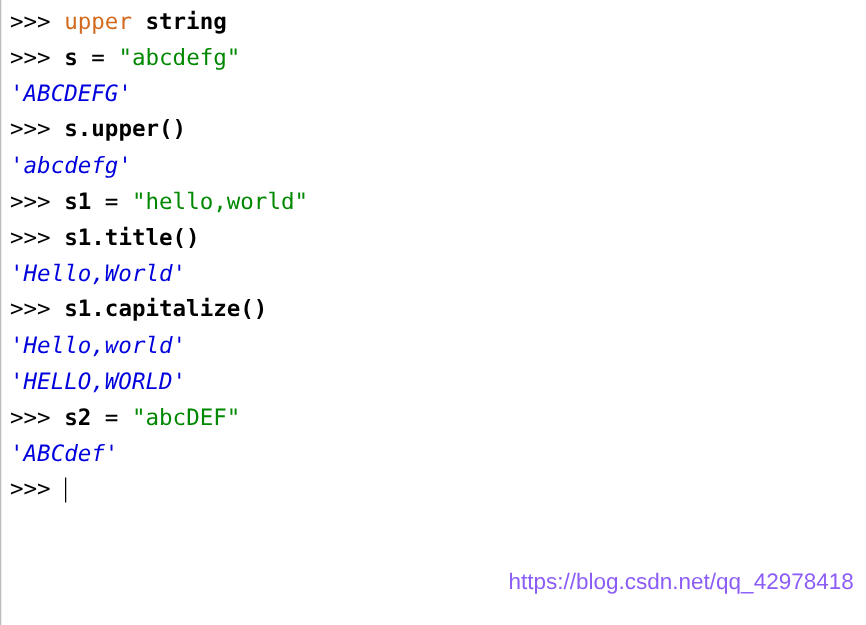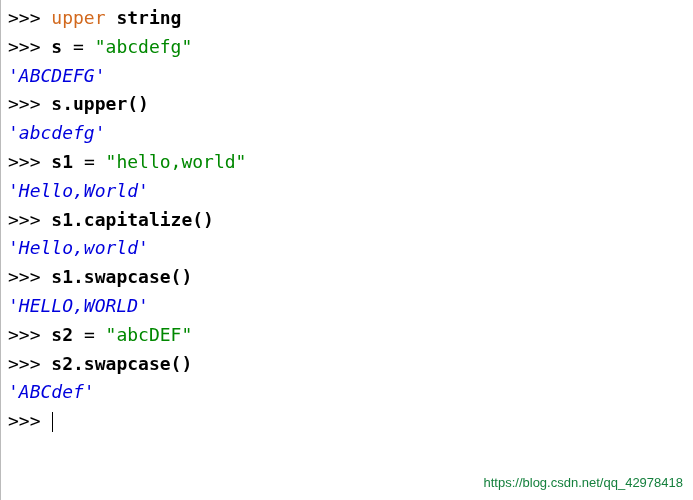--- a/index.html
+++ b/index.html
@@ -46,24 +46,24 @@
     .cursor {
       display: inline-block;
       width: 1px;
       height: 20px;
       background: #000000;
       vertical-align: middle;
       margin-left: 1px;
     }
     .watermark {
       position: absolute;
-      bottom: 6px;
+      bottom: 20px;
       right: 10px;
-      color: #15803d;
-      font-size: 13px;
+      color: #8b5cf6;
+      font-size: 18px;
       font-family: Arial, sans-serif;
     }
     .left-border {
       position: absolute;
       left: 0;
       top: 0;
       bottom: 0;
       width: 1px;
       background: #bbbbbb;
     }
@@ -73,24 +73,23 @@
 
 <div class="left-border"></div>
 
 <div id="terminal">
     <div class="line"><span class="prompt">&gt;&gt;&gt; </span><span class="keyword">upper</span><span class="identifier"> string</span></div>
     <div class="line"><span class="prompt">&gt;&gt;&gt; </span><span class="identifier">s </span><span class="operator">=</span><span class="identifier"> </span><span class="string">"abcdefg"</span></div>
     <div class="line"><span class="output-string">'ABCDEFG'</span></div>
     <div class="line"><span class="prompt">&gt;&gt;&gt; </span><span class="identifier">s.upper()</span></div>
     <div class="line"><span class="output-string">'abcdefg'</span></div>
     <div class="line"><span class="prompt">&gt;&gt;&gt; </span><span class="identifier">s1 </span><span class="operator">=</span><span class="identifier"> </span><span class="string">"hello,world"</span></div>
+    <div class="line"><span class="prompt">&gt;&gt;&gt; </span><span class="identifier">s1.title()</span></div>
     <div class="line"><span class="output-string">'Hello,World'</span></div>
     <div class="line"><span class="prompt">&gt;&gt;&gt; </span><span class="identifier">s1.capitalize()</span></div>
     <div class="line"><span class="output-string">'Hello,world'</span></div>
-    <div class="line"><span class="prompt">&gt;&gt;&gt; </span><span class="identifier">s1.swapcase()</span></div>
     <div class="line"><span class="output-string">'HELLO,WORLD'</span></div>
     <div class="line"><span class="prompt">&gt;&gt;&gt; </span><span class="identifier">s2 </span><span class="operator">=</span><span class="identifier"> </span><span class="string">"abcDEF"</span></div>
-    <div class="line"><span class="prompt">&gt;&gt;&gt; </span><span class="identifier">s2.swapcase()</span></div>
     <div class="line"><span class="output-string">'ABCdef'</span></div>
     <div class="line"><span class="prompt">&gt;&gt;&gt; </span><span class="cursor"></span></div>
   </div>
 
 <div class="watermark">https://blog.csdn.net/qq_42978418</div>
 
 </body></html>

